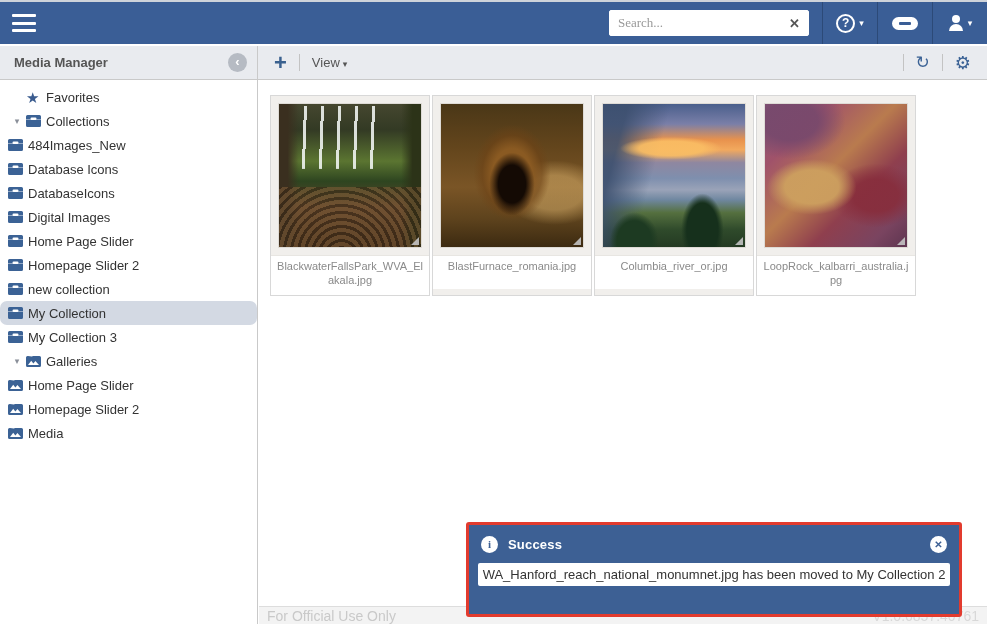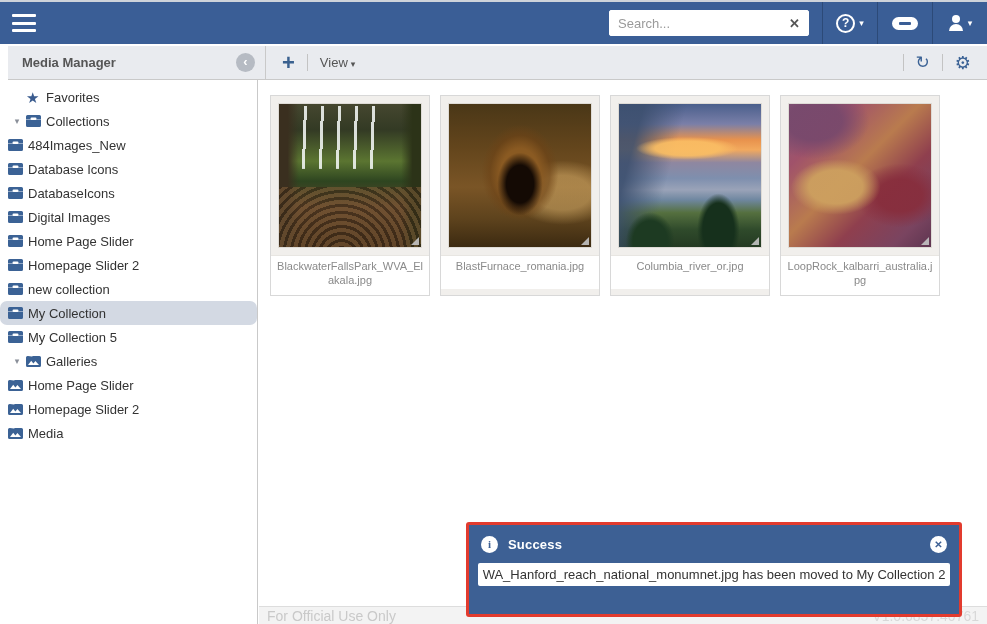--- a/index.html
+++ b/index.html
@@ -9,40 +9,40 @@
   
   .navbar { position:absolute; top:0; left:0; right:0; height:44px; background:#3a5e96;
             border-top:2px solid #ced3da; display:flex; align-items:center; }
   .menu-btn { margin-left:12px; width:24px; height:18px; display:flex; flex-direction:column;
               justify-content:space-between; cursor:pointer; }
   .menu-btn i { display:block; height:3px; background:#fff; border-radius:1px; }
   .nav-right { margin-left:auto; display:flex; align-items:stretch; height:100%; }
   .search-wrap { display:flex; align-items:center; padding:0 13px; position:relative; }
   .search-wrap input { width:200px; height:26px; border:1px solid #fff; border-radius:2px;
                        padding:0 26px 0 8px; font-size:13px; color:#333; outline:none;
-                       font-family:Liberation Sans, sans-serif; }
+                       font-family:Liberation Serif, serif; }
   .search-wrap input::placeholder { color:#9a9a9a; }
   .search-clear { position:absolute; right:22px; color:#555; font-size:13px; font-weight:bold;
                   cursor:pointer; line-height:1; }
   .nav-sec { display:flex; align-items:center; justify-content:center; width:55px;
              border-left:1px solid #2c4a78; color:#fff; cursor:pointer; }
   .help-circle { width:19px; height:19px; border:2px solid #fff; border-radius:50%;
                  display:flex; align-items:center; justify-content:center;
                  font-size:12px; font-weight:bold; color:#fff; }
   .nav-caret { font-size:9px; color:#fff; margin-left:4px; }
   .loop-shape { width:26px; height:13px; background:#fff; border-radius:7px; position:relative; }
   .loop-shape i { position:absolute; left:7px; top:5px; width:12px; height:3px; background:#3a5e96;
                   border-radius:1px; }
   .person { position:relative; width:16px; height:16px; }
   .person .head { position:absolute; left:4px; top:0; width:8px; height:8px; border-radius:50%; background:#fff; }
   .person .body { position:absolute; left:1px; bottom:0; width:14px; height:7px;
                   border-radius:7px 7px 0 0; background:#fff; }
 
   
-  .subbar { position:absolute; top:46px; left:8px; right:0; height:34px; background:#e9ebef;
+  .subbar { position:absolute; top:46px; left:0; right:0; height:34px; background:#e9ebef;
             border-bottom:1px solid #c9c9c9; display:flex; }
   .subbar-left { width:258px; border-right:1px solid #c9c9c9; display:flex; align-items:center;
                  padding:0 10px 0 14px; }
   .panel-title { flex:1; font-size:13px; font-weight:bold; color:#555; }
   .collapse-btn { width:19px; height:19px; border-radius:50%; background:#b6bbc3; color:#fff;
                   display:flex; align-items:center; justify-content:center; font-size:13px;
                   font-weight:bold; cursor:pointer; line-height:1; padding-bottom:2px; }
   .subbar-main { flex:1; display:flex; align-items:center; padding:0 16px; }
   .plus-btn { color:#3a618f; font-size:22px; font-weight:bold; line-height:1; cursor:pointer; }
   .vsep { width:1px; height:17px; background:#c3c3c3; margin:0 12px; }
@@ -57,21 +57,21 @@
              border-right:1px solid #c9c9c9; padding-top:5px; font-size:13px; color:#333; }
   .trow { height:24px; display:flex; align-items:center; padding-left:8px; cursor:pointer; white-space:nowrap; }
   .trow .caret { width:18px; text-align:center; color:#8a8f99; font-size:9px; flex:0 0 18px; }
   .trow .ticon { width:20px; flex:0 0 20px; display:flex; align-items:center; }
   .trow .star { color:#3b5c8f; font-size:15px; line-height:1; }
   .lvl1 { }
   .trow.selected { background:#d3d9e3;border-radius:7px; }
 
   
   .main { position:absolute; left:259px; top:80px; right:0; bottom:18px; background:#fff; }
-  .grid { display:flex; gap:10px; padding:15px 0 0 11px; }
+  .grid { display:flex; gap:2px; padding:15px 0 0 11px; }
   .card { width:160px; border:1px solid #d8d8d8; background:#f1efec; }
   .thumb { margin:7px; height:145px; position:relative; border:1px solid #dedbd6; }
   .handle { position:absolute; right:2px; bottom:2px; width:0; height:0;
             border-left:8px solid transparent; border-bottom:8px solid rgba(195,195,195,.9); }
   .caption { background:#fff; border-top:1px solid #e8e6e2; padding:4px 6px 7px; min-height:34px;
              font-size:11px; color:#8a8a8a; text-align:center; line-height:1.25; word-break:break-all; }
 
   .thumb-1 { background-image:
       repeating-radial-gradient(circle at 44% 115%, rgba(58,39,21,.55) 0 3px, rgba(128,92,55,.55) 3px 7px),
       repeating-linear-gradient(92deg, rgba(255,255,255,0) 0 7px, rgba(248,252,250,.85) 7px 10px, rgba(255,255,255,0) 10px 17px),
@@ -286,21 +286,21 @@
     </div>
 
     <div class="trow lvl1">
       <span class="ticon">
         <svg width="15" height="12" viewBox="0 0 15 12">
             <path fill="#3b6295" d="M1.5 0h12A1.5 1.5 0 0 1 15 1.5v9A1.5 1.5 0 0 1 13.5 12h-12A1.5 1.5 0 0 1 0 10.5v-9A1.5 1.5 0 0 1 1.5 0z"></path>
             <path stroke="rgba(255,255,255,.45)" d="M0 4.5h15"></path>
             <rect x="4.5" y="2.5" width="6" height="2.4" rx="1.2" fill="#fff"></rect>
           </svg>
       </span>
-      <span>My Collection 5</span>
+      <span>My Collection 3</span>
     </div>
 
     <div class="trow">
       <span class="caret">▾</span>
       <span class="ticon">
         <svg width="15" height="12" viewBox="0 0 15 12">
             <path fill="#3b6295" d="M1.5 1h12A1.5 1.5 0 0 1 15 2.5v8A1.5 1.5 0 0 1 13.5 12h-12A1.5 1.5 0 0 1 0 10.5v-8A1.5 1.5 0 0 1 1.5 1z"></path>
             <path fill="#fff" d="M2 10l3.2-4.2L7.4 8.4 9.4 6 13 10z"></path>
             <path fill="#fff" d="M2 1l4-1 .5 1.8z" opacity=".8"></path>
           </svg>

